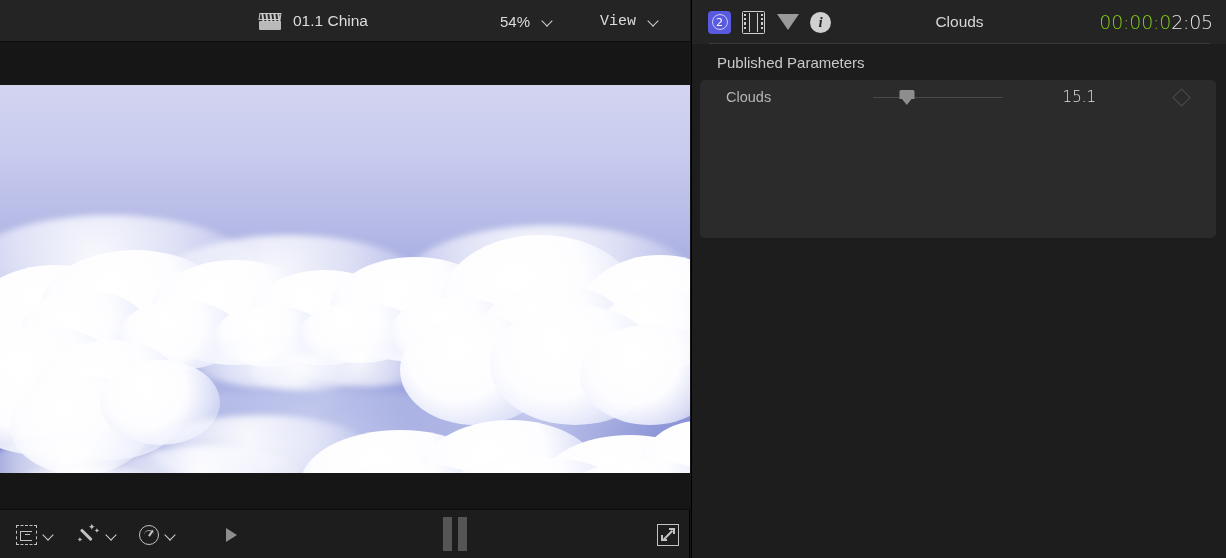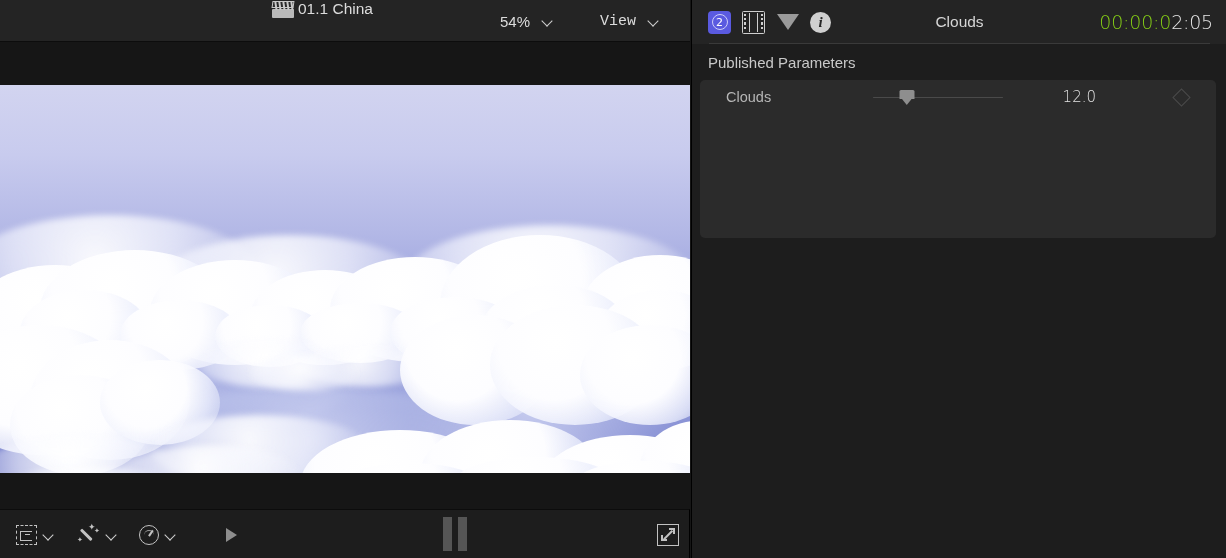--- a/index.html
+++ b/index.html
@@ -19,22 +19,22 @@
     position:absolute; left:0; top:0; width:690px; height:42px;
     background:#242424;
     border-bottom:1px solid #0d0d0d;
   }
   .vt-left {
     position:absolute; left:16px; top:0; height:42px;
     display:flex; align-items:center;
     font-size:14.5px; color:#c6c6c6; letter-spacing:.1px;
   }
   .vt-clip {
-    position:absolute; left:272px; top:0; height:42px;
-    display:flex; align-items:flex-start; gap:4px;
+    position:absolute; left:259px; top:0; height:42px;
+    display:flex; align-items:center; gap:12px;
   }
   .vt-clip .label { font-size:15.5px; color:#dcdcdc; }
   .vt-zoom {
     position:absolute; left:500px; top:0; height:42px;
     display:flex; align-items:center; gap:13px;
     font-size:15px; color:#dcdcdc;
   }
   .vt-view {
     position:absolute; left:600px; top:0; height:42px;
     display:flex; align-items:center; gap:13px;
@@ -257,21 +257,21 @@
   .insp-tc {
     position:absolute; right:14px; top:0; height:44px;
     display:flex; align-items:center;
     font-family:"DejaVu Sans", sans-serif; font-size:19px; font-weight:300;
     letter-spacing:-0.2px;
   }
   .insp-tc .dim { color:#84cc16; }
   .insp-tc .bright { color:#e6e6e6; }
 
   .pp-header {
-    position:absolute; left:16px; top:54px;
+    position:absolute; left:25px; top:54px;
     font-size:15px; color:#c9c9c9;
   }
 
   #param-group {
     position:absolute; left:700px; top:80px; width:516px; height:158px;
     background:#2b2b2b; border-radius:5px;
   }
   .prow {
     position:absolute; left:0; width:516px; height:32px;
     display:flex; align-items:center;
@@ -496,18 +496,18 @@
     <div class="pp-header">Published Parameters</div>
   </div>
 
   <div id="param-group">
       <div class="prow" style="top: 1px;">
         <div class="pname">Clouds</div>
         <div class="slider">
           <div class="track"></div>
           <div class="thumb" style="left: 26%;"></div>
         </div>
-        <div class="pval">12.0</div>
+        <div class="pval">15.1</div>
         <div class="kdiamond"></div>
       </div>
     </div>
 
 </div>
 
 </body></html>

